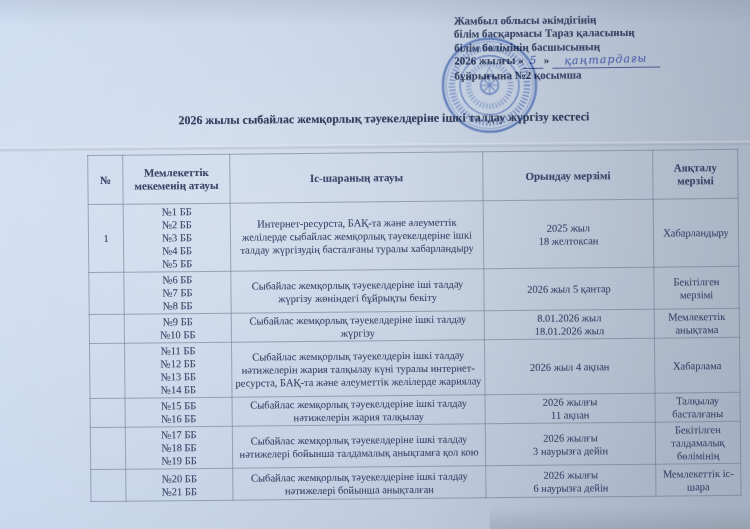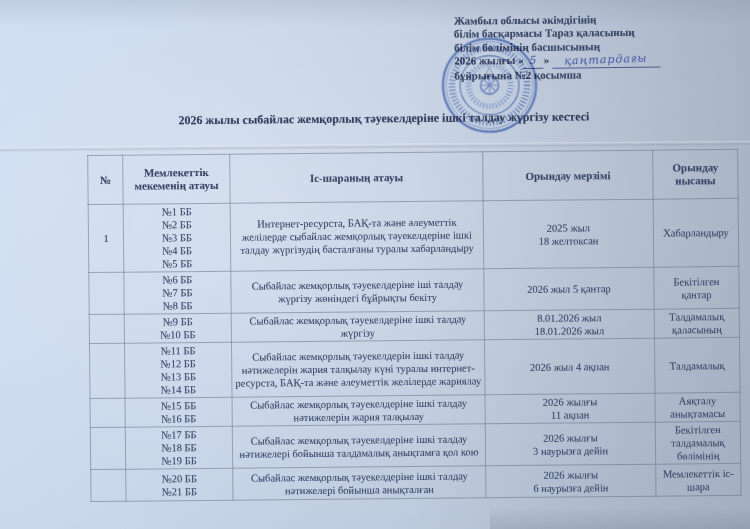--- a/index.html
+++ b/index.html
@@ -125,21 +125,21 @@
           <col class="c-act">
           <col class="c-dl">
           <col class="c-res">
       </colgroup>
       <thead>
         <tr>
           <th>№</th>
           <th>Мемлекеттік мекеменің атауы</th>
           <th>Іс-шараның атауы</th>
           <th>Орындау мерзімі</th>
-          <th>Орындау нысаны</th>
+          <th>Аяқталу мерзімі</th>
         </tr>
       </thead>
       <tbody>
         <tr style="height:67px;">
           <td class="noh num">1</td>
           <td class="noh org pre">№1 ББ
 №2 ББ
 №3 ББ
 №4 ББ
 №5 ББ</td>
@@ -148,49 +148,49 @@
 18 желтоксан</td>
           <td>Хабарландыру</td>
         </tr>
         <tr style="height:42px;">
           <td class="noh num"></td>
           <td class="noh org pre">№6 ББ
 №7 ББ
 №8 ББ</td>
           <td>Сыбайлас жемқорлық тәуекелдеріне іші талдау жүргізу жөніндегі бұйрықты бекіту</td>
           <td class="pre">2026 жыл 5 қантар</td>
-          <td>Бекітілген қантар</td>
+          <td>Бекітілген мерзімі</td>
         </tr>
         <tr style="height:28px;">
           <td class="noh num"></td>
           <td class="noh org pre">№9 ББ
 №10 ББ</td>
           <td>Сыбайлас жемқорлық тәуекелдеріне ішкі талдау жүргізу</td>
           <td class="pre">8.01.2026 жыл
 18.01.2026 жыл</td>
-          <td>Талдамалық қаласының</td>
+          <td>Мемлекеттік анықтама</td>
         </tr>
         <tr style="height:55px;">
           <td class="noh num"></td>
           <td class="noh org pre">№11 ББ
 №12 ББ
 №13 ББ
 №14 ББ</td>
           <td>Сыбайлас жемқорлық тәуекелдерін ішкі талдау нәтижелерін жария талқылау күні туралы интернет-ресурста, БАҚ-та және әлеуметтік желілерде жариялау</td>
           <td class="pre">2026 жыл 4 ақпан</td>
-          <td>Талдамалық</td>
+          <td>Хабарлама</td>
         </tr>
         <tr style="height:28px;">
           <td class="noh num"></td>
           <td class="noh org pre">№15 ББ
 №16 ББ</td>
           <td>Сыбайлас жемқорлық тәуекелдеріне ішкі талдау нәтижелерін жария талқылау</td>
           <td class="pre">2026 жылғы
 11 ақпан</td>
-          <td>Аяқталу анықтамасы</td>
+          <td>Талқылау басталғаны</td>
         </tr>
         <tr style="height:42px;">
           <td class="noh num"></td>
           <td class="noh org pre">№17 ББ
 №18 ББ
 №19 ББ</td>
           <td>Сыбайлас жемқорлық тәуекелдеріне ішкі талдау нәтижелері бойынша талдамалық анықтамға қол кою</td>
           <td class="pre">2026 жылғы
 3 наурызға дейін</td>
           <td>Бекітілген талдамалық бөлімінің</td>

